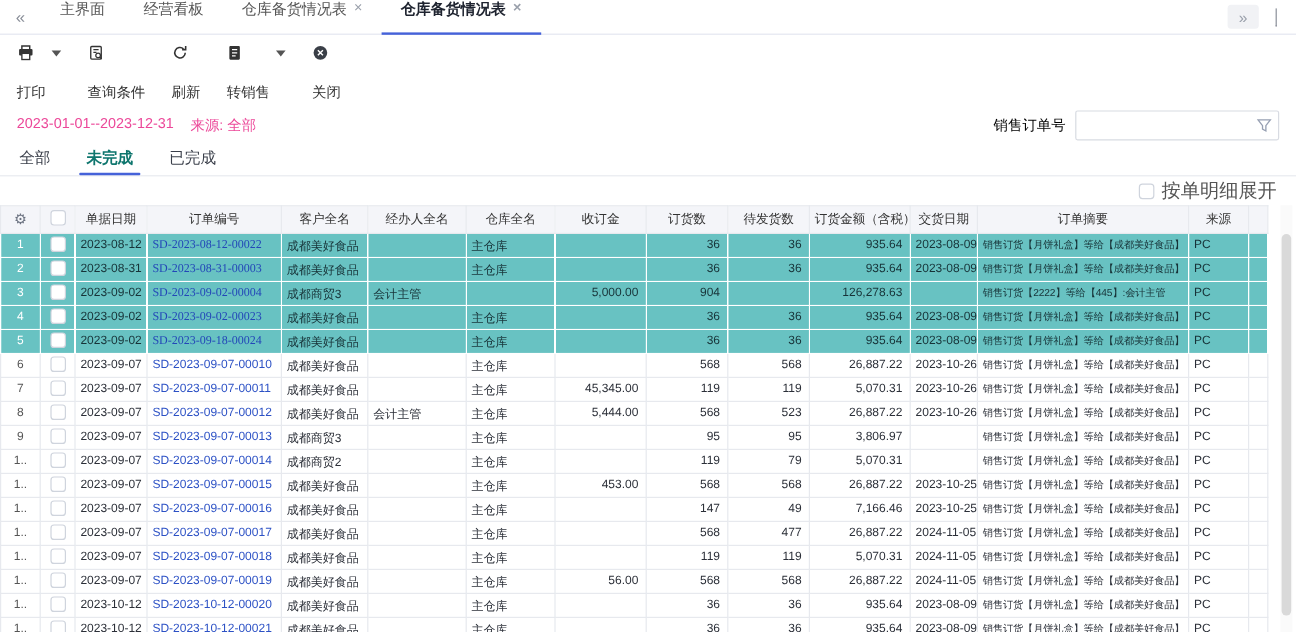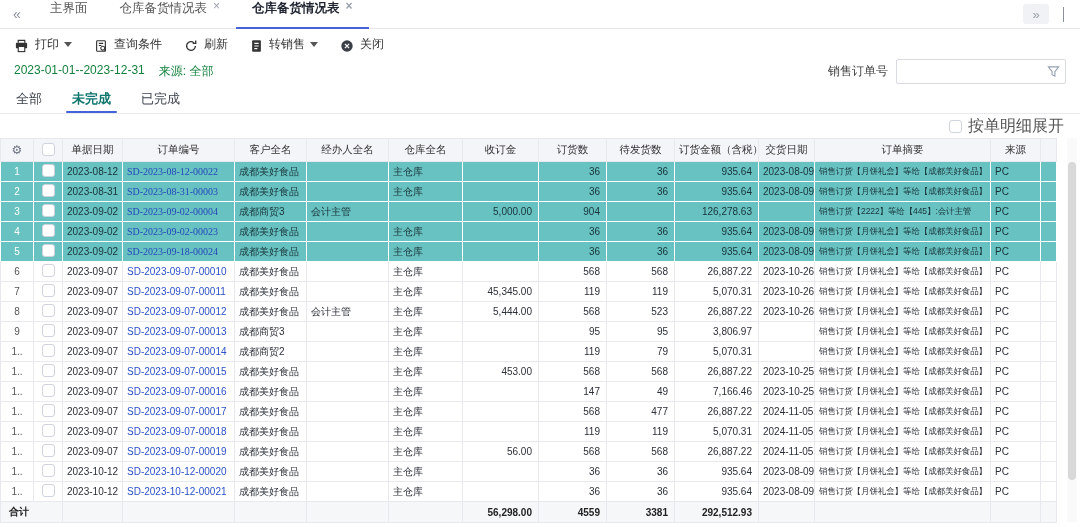--- a/index.html
+++ b/index.html
@@ -20,31 +20,31 @@
   .tab-close { color:#9aa0ab; font-size:12px; line-height:1; }
   .tabbar-right { display:flex; align-items:center; gap:14px; padding-right:16px; }
   .tb-expand { width:26px; height:20px; background:#f1f2f5; border-radius:3px;
     display:flex; align-items:center; justify-content:center; color:#9aa0ab; font-size:13px; }
   .chev-down { width:8px; height:8px; border-right:1.6px solid #8a8f99;
     border-bottom:1.6px solid #8a8f99; transform:rotate(45deg) translateY(-2px); }
 
   
   .toolbar { display:flex; align-items:flex-start; padding:7px 14px 3px; gap:22px; }
   .tbtn { display:flex; align-items:flex-start; gap:5px; cursor:pointer; }
-  .tbtn-main { display:flex; align-items:flex-end; gap:6px; }
+  .tbtn-main { display:flex; flex-direction:column; align-items:flex-start; gap:18px; }
   .tbtn-icon { height:15px; display:flex; align-items:center; }
   .tbtn-label { font-size:12px; color:#333; white-space:nowrap; }
   .caret { width:0; height:0; border-left:4px solid transparent; border-right:4px solid transparent;
     border-top:5px solid #555; margin-top:6px; }
 
   
   .meta-row { display:flex; align-items:center; padding:2px 14px 0; height:28px; }
-  .meta-left { font-size:12px; color:#15803d; display:flex; gap:14px; }
+  .meta-left { font-size:12px; color:#ec4899; display:flex; gap:14px; }
   .meta-right { margin-left:auto; display:flex; align-items:center; gap:8px; }
-  .order-label { font-size:12px; color:#404040; }
+  .order-label { font-size:12px; color:#000000; }
   .search-box { position:relative; width:170px; }
   .search-box input { width:100%; height:25px; border:1px solid #d8dbe2; border-radius:2px;
     padding:0 24px 0 8px; font-size:12px; outline:none; }
   .funnel { position:absolute; right:6px; top:6px; }
 
   
   .status-tabs { display:flex; gap:30px; padding:6px 16px 0; border-bottom:1px solid #e8eaef;
     height:30px; font-size:13px; }
   .stab { position:relative; padding-bottom:8px; color:#3a3f4a; cursor:pointer; }
   .stab.active { color:#0f766e; font-weight:bold; }
@@ -84,20 +84,23 @@
 </head>
 <body>
 
 <div>
 
   <div class="tabbar">
     <span class="tb-collapse">«</span>
     <div class="tabs" id="tabs">
         <div class="tab">
           <span>主界面</span>
+        </div>
+        <div class="tab">
+          <span>经营看板</span>
         </div>
         <div class="tab">
           <span>仓库备货情况表</span>
           <span class="tab-close">×</span>
         </div>
         <div class="tab active">
           <span>仓库备货情况表</span>
           <span class="tab-close">×</span>
         </div>
       </div>

